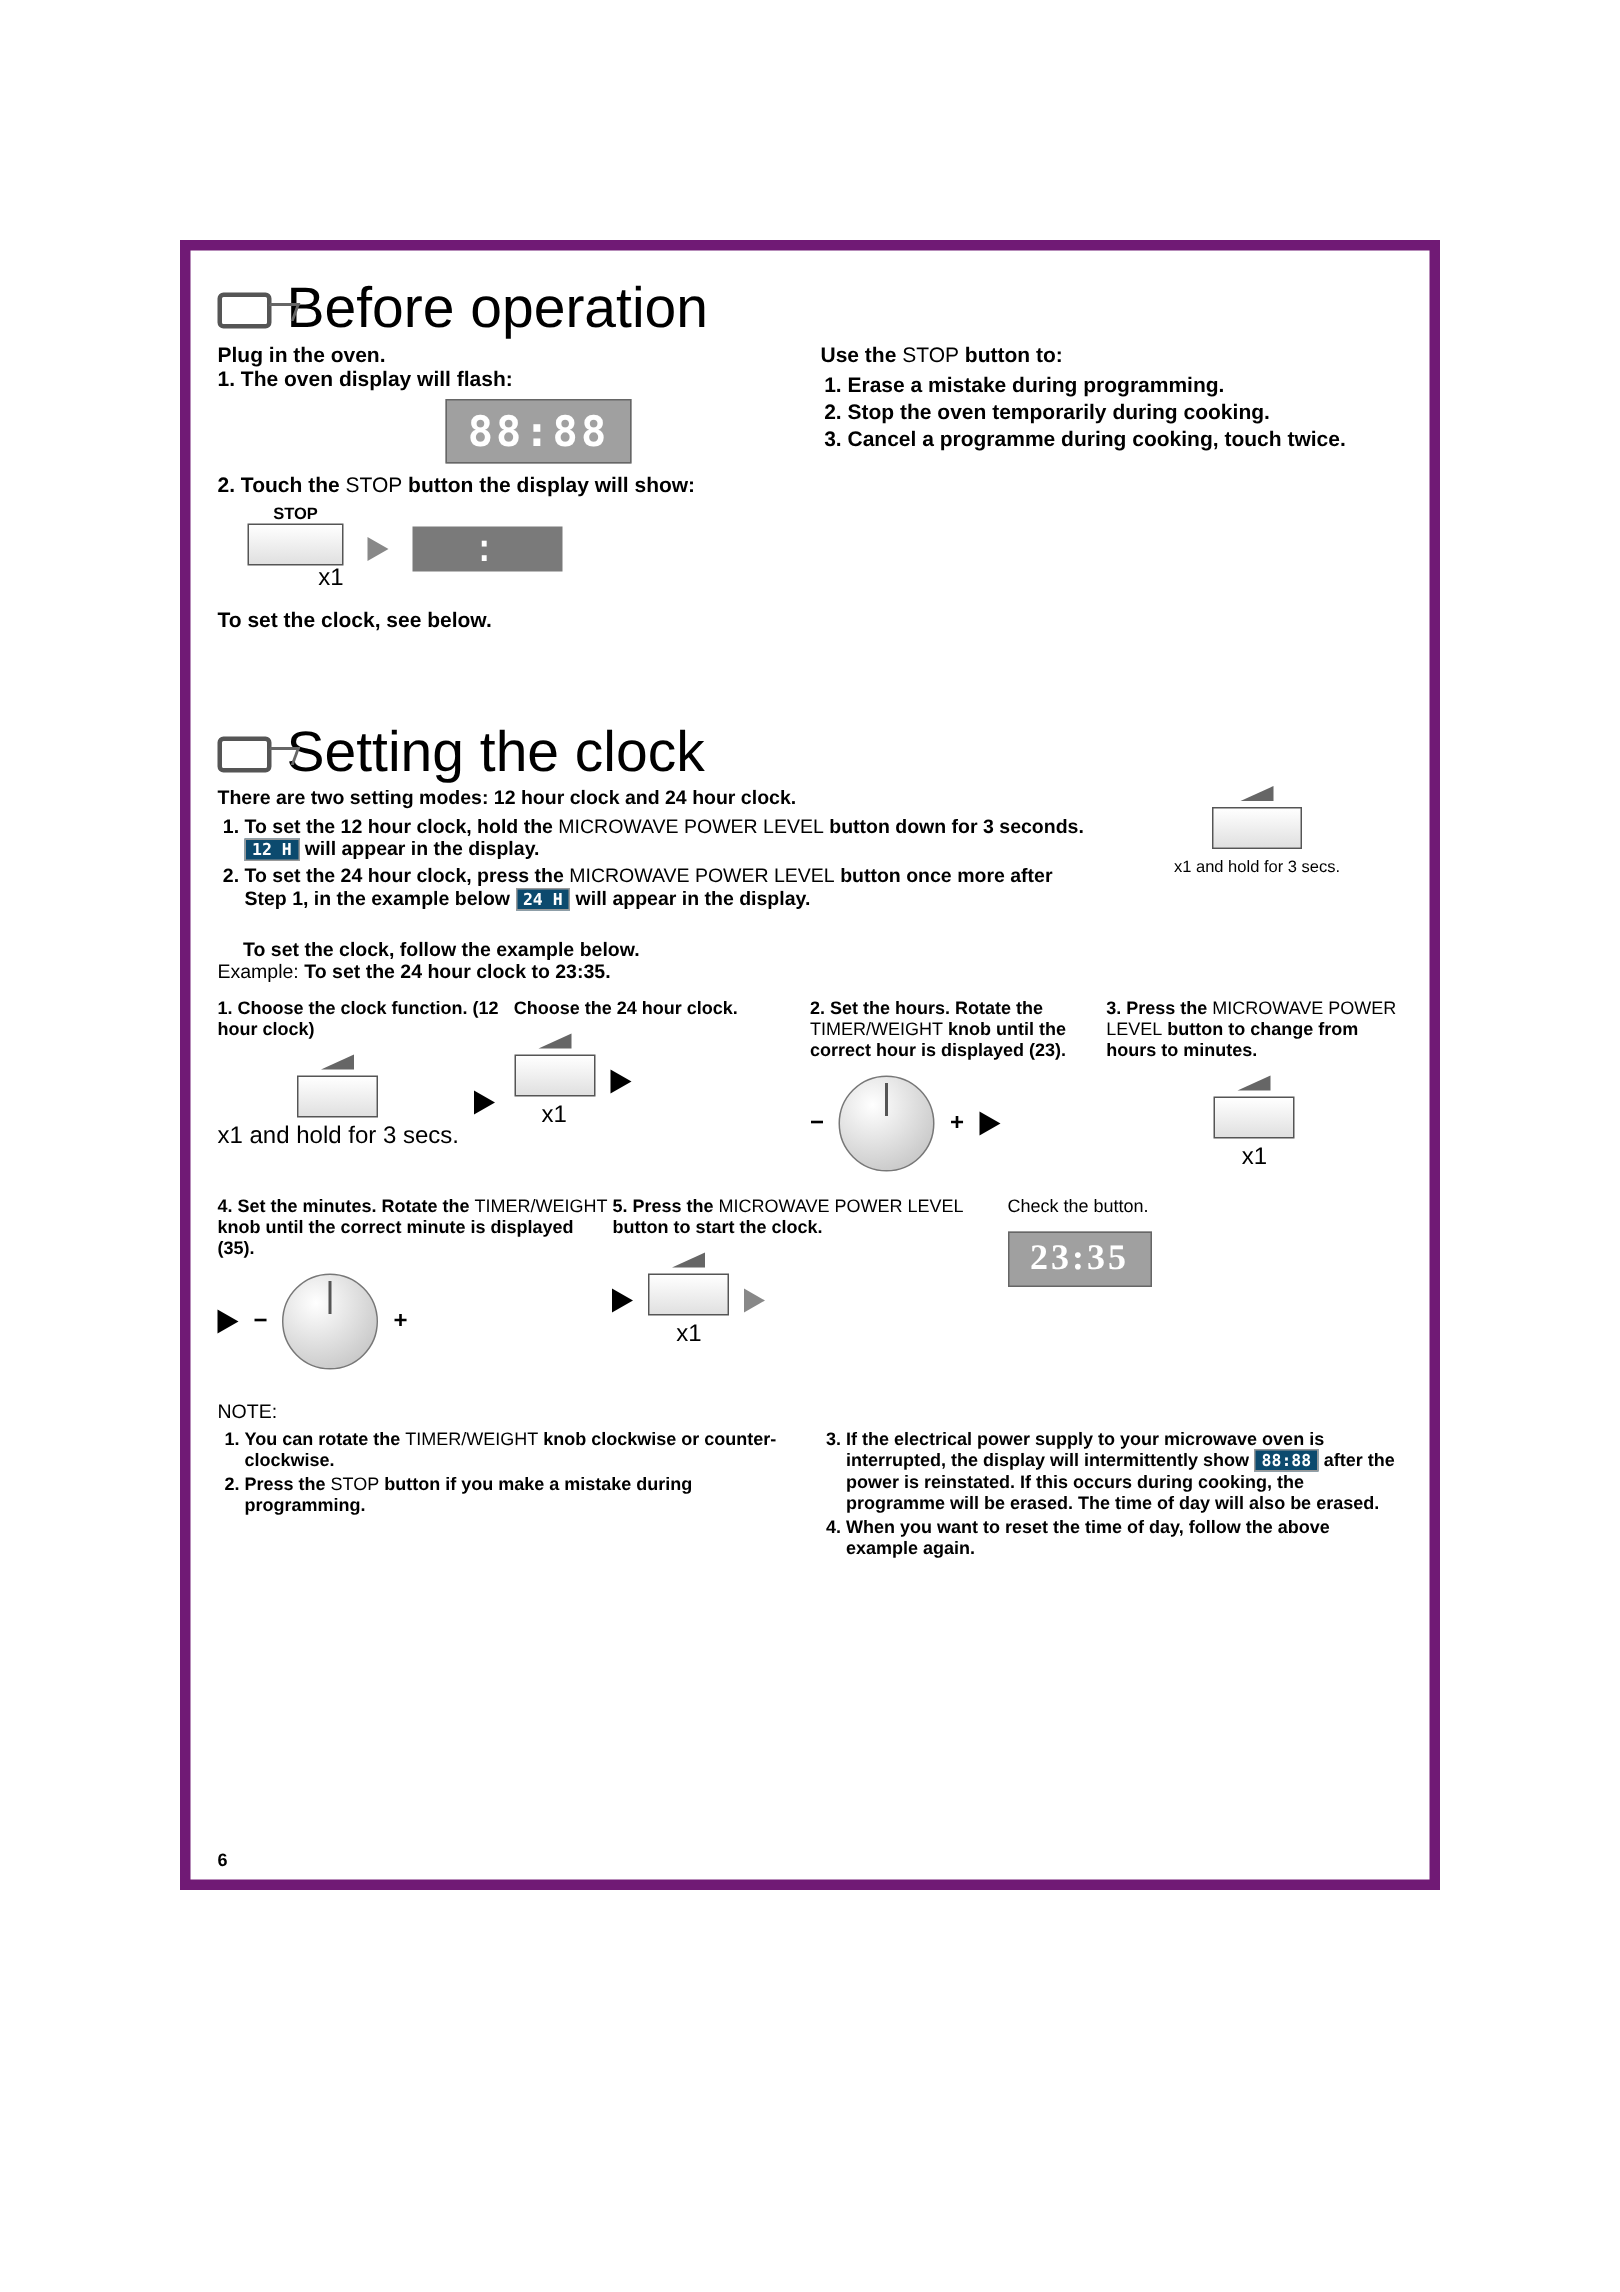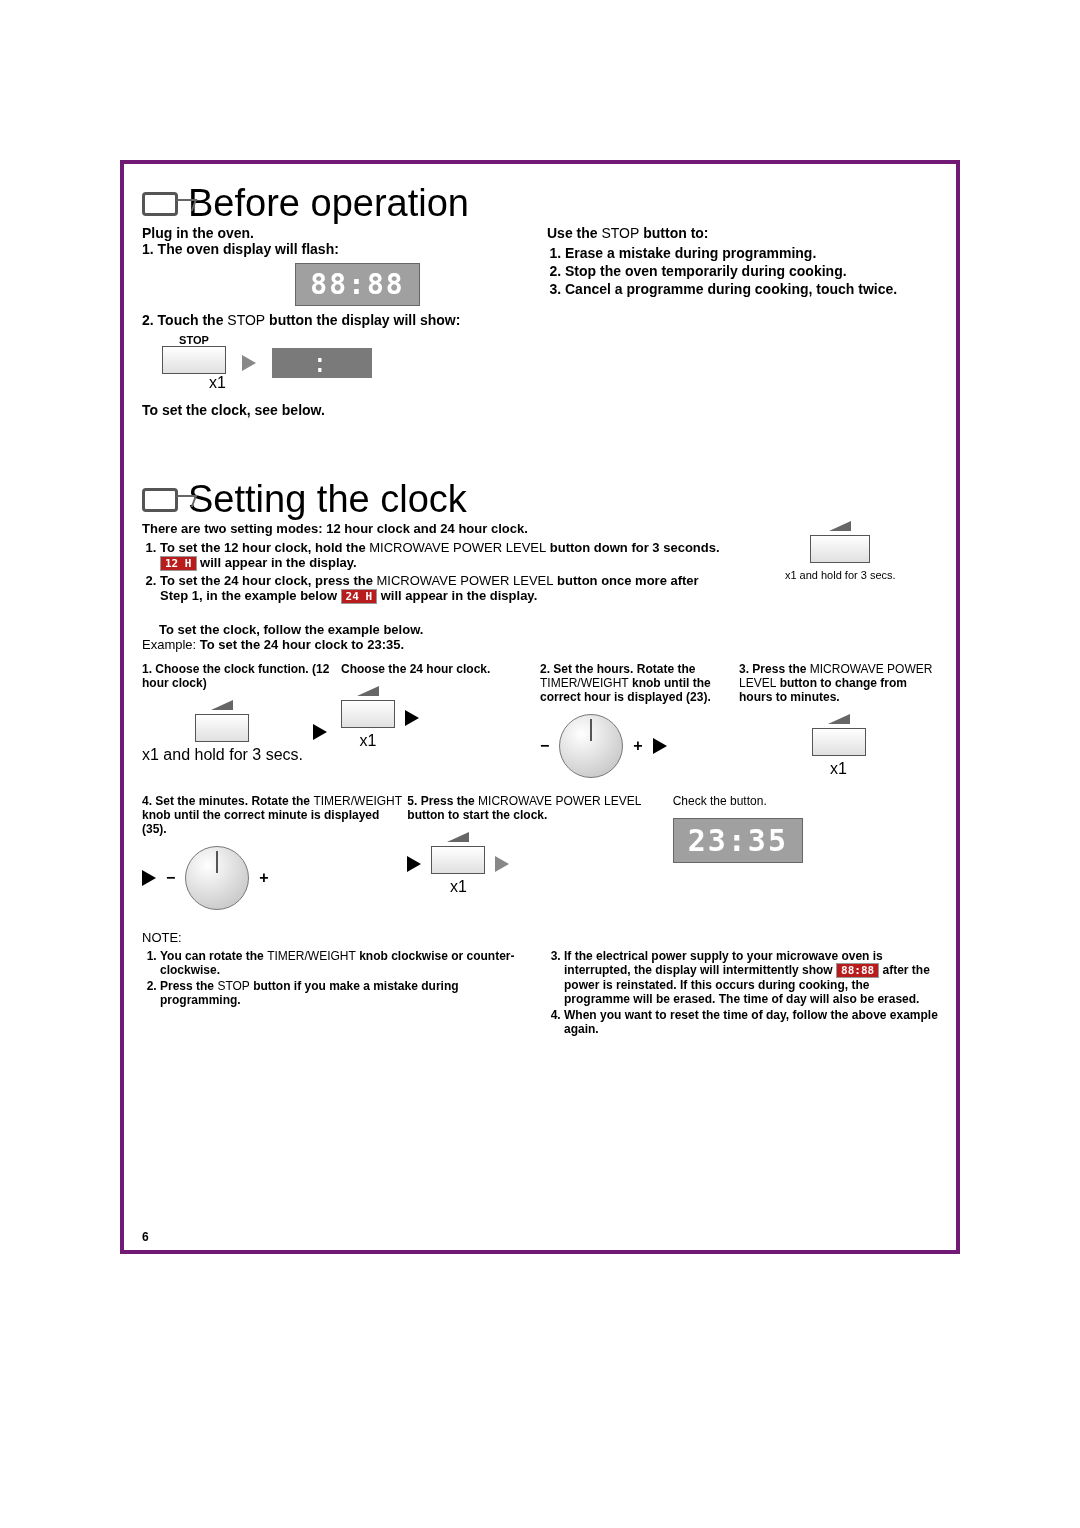--- a/index.html
+++ b/index.html
@@ -4,21 +4,21 @@
 <style>
   html, body {
     margin: 0;
     padding: 0;
     background: #fff;
     font-family: Arial, Helvetica, sans-serif;
     color: #000;
     width: 1080px;
   }
   .page-frame {
-    border: 4px solid #701a75;
+    border: 7px solid #701a75;
     margin: 160px 120px 160px 120px;
     padding: 18px 18px 18px 18px;
     position: relative;
     min-height: 1050px;
   }
   .section-heading {
     display: flex;
     align-items: center;
     gap: 10px;
     margin-top: 0;
@@ -152,21 +152,21 @@
     background: #555;
   }
   .plus-minus { font-size: 16px; font-weight: 700; }
   .note-cols {
     columns: 2;
     column-gap: 30px;
     font-size: 12px;
   }
   .chip {
     display: inline-block;
-    background: #b91c1c; color: #fff;
+    background: #0c4a6e; color: #fff;
     font-family: monospace;
     font-size: 11px;
     padding: 0 4px;
     border: 1px solid #999;
   }
   .page-num {
     position: absolute;
     left: 18px; bottom: 6px;
     font-size: 12px;
     font-weight: 700;
@@ -331,21 +331,21 @@
           <div class="small">x1</div>
         </div>
         <div class="arrow-right outline"></div>
       </div>
     </div>
 
     <div class="step">
       <span class="roman">Check the button.</span>
       <div class="step-visual">
         <span class="display-box">
-          <span class="digits" style="font-size:30px;">23:35</span>
+          <span class="digits" style="font-size:24px;font-family:Liberation Serif, serif;">23:35</span>
         </span>
       </div>
     </div>
   </div>
 
   <div style="font-size:13px; margin-top:20px;">NOTE:</div>
   <ol class="clean note-cols" style="font-weight:700;">
     <li>
       <span>You can rotate the </span><span class="normal">TIMER/WEIGHT</span><span> knob clockwise or counter-clockwise.</span>
     </li>

